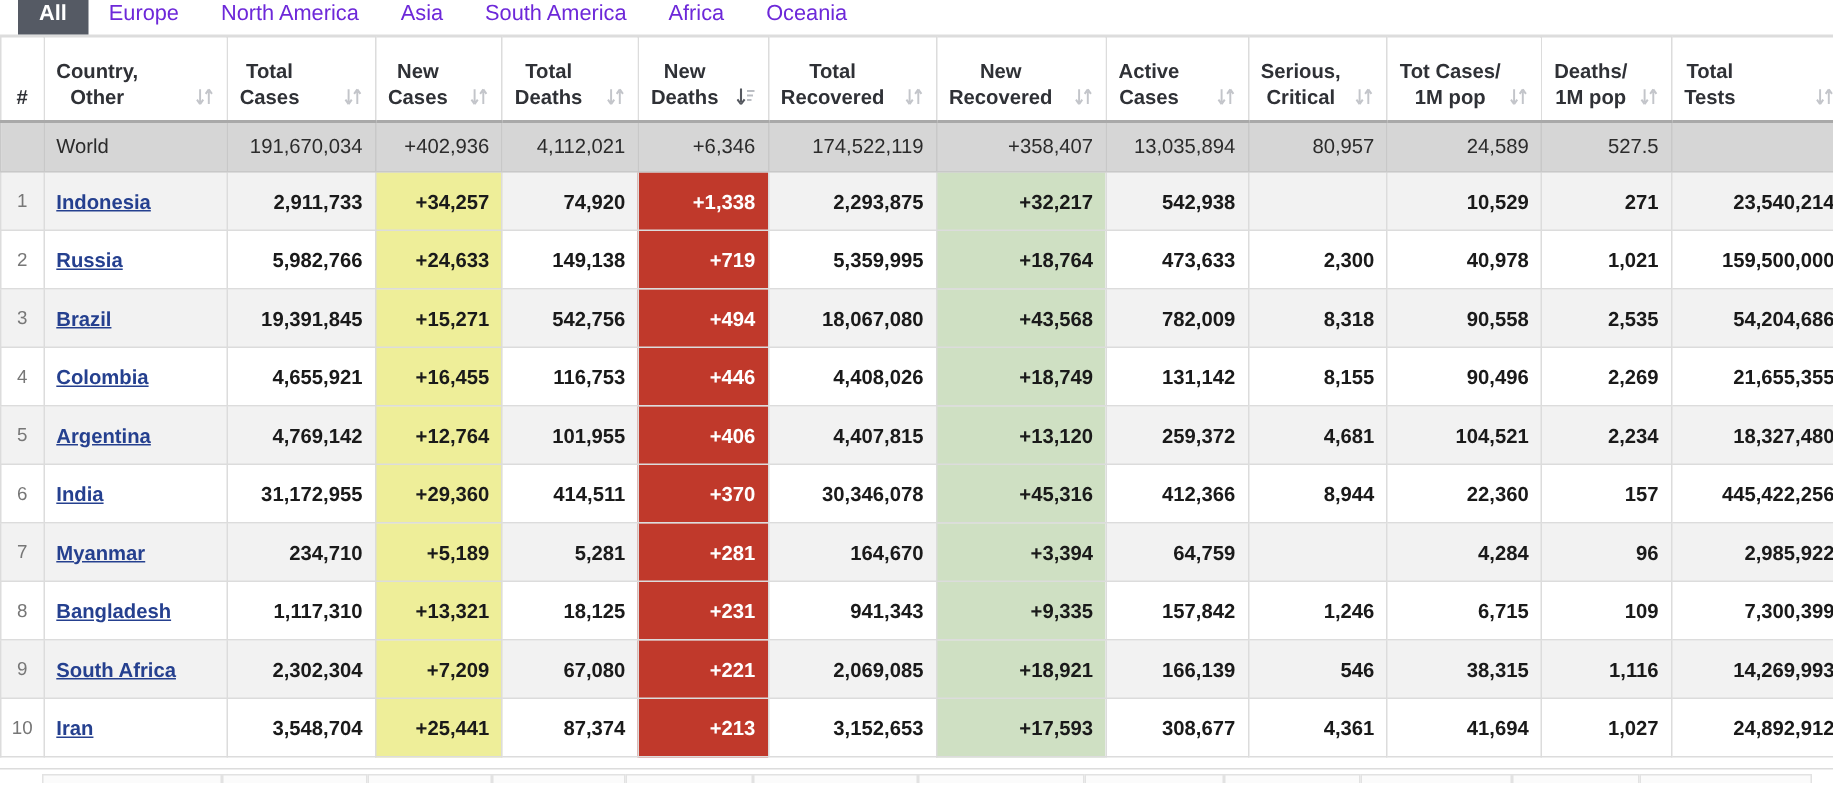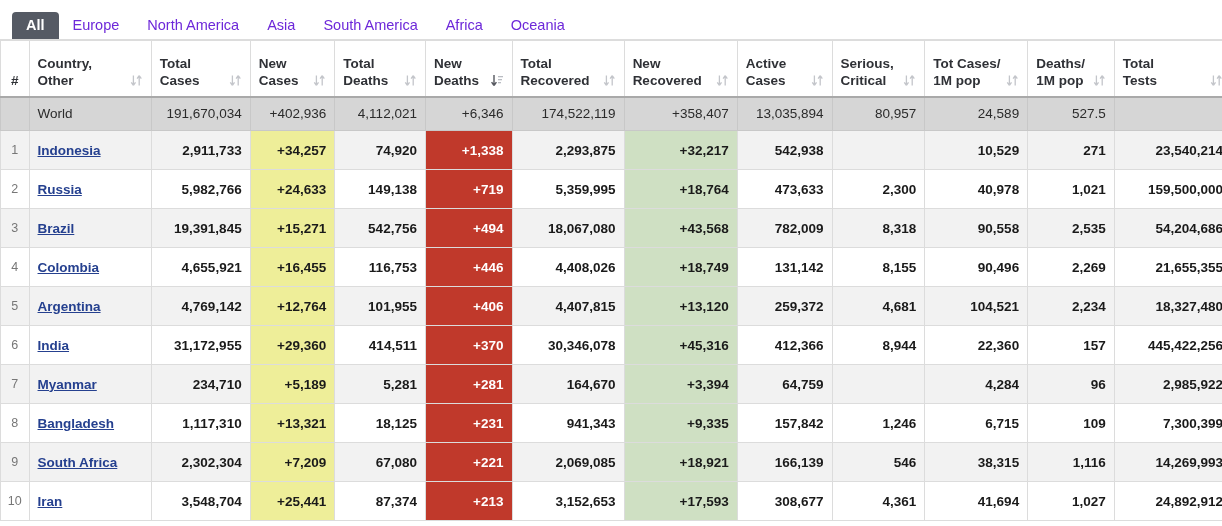--- a/index.html
+++ b/index.html
@@ -12,21 +12,21 @@
   #app {
     width: 1222px;
     height: 526px;
     position: relative;
     overflow: hidden;
     background: #ffffff;
   }
 
   
   #tabs {
-    height: 40px;
+    height: 24px;
     display: flex;
     align-items: flex-end;
     padding-left: 12px;
     background: #ffffff;
     border-bottom: 1px solid #dddddd;
   }
   .tab {
     font-size: 14.5px;
     color: #6d28d9;
     padding: 5px 14px 6px 14px;
@@ -72,20 +72,21 @@
     border-bottom: 2px solid #a9a9a9;
     position: relative;
     line-height: 17px;
     cursor: pointer;
   }
   thead th .hdr-inner {
     display: flex;
     align-items: flex-end;
     justify-content: space-between;
     gap: 4px;
+    text-align: center;
   }
   thead th .hdr-text { white-space: pre-line; }
   .sort-ico {
     flex: 0 0 auto;
     width: 13px;
     height: 15px;
     position: relative;
     margin-bottom: 1px;
   }
   .sort-ico svg { display: block; }

